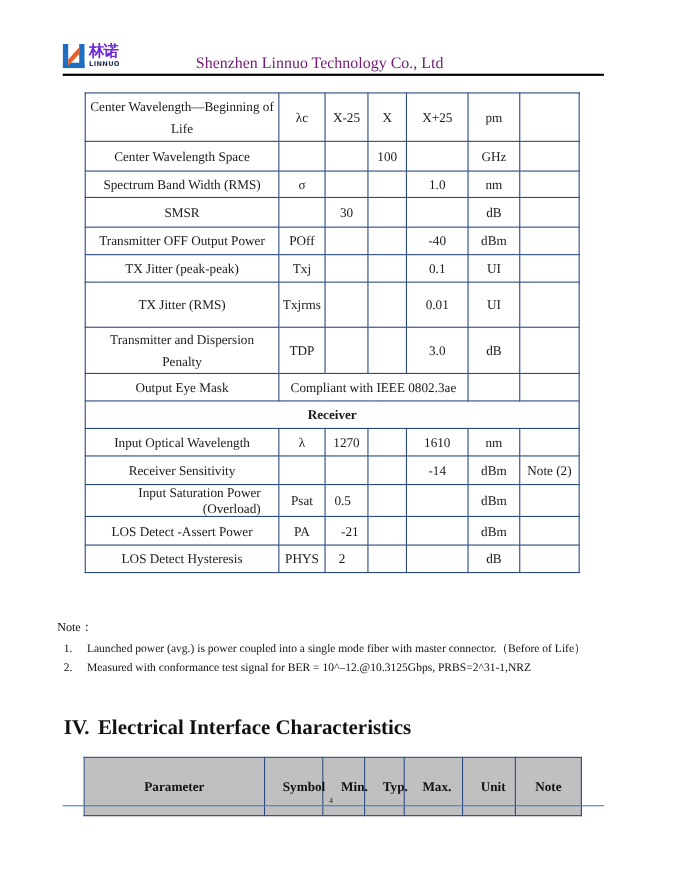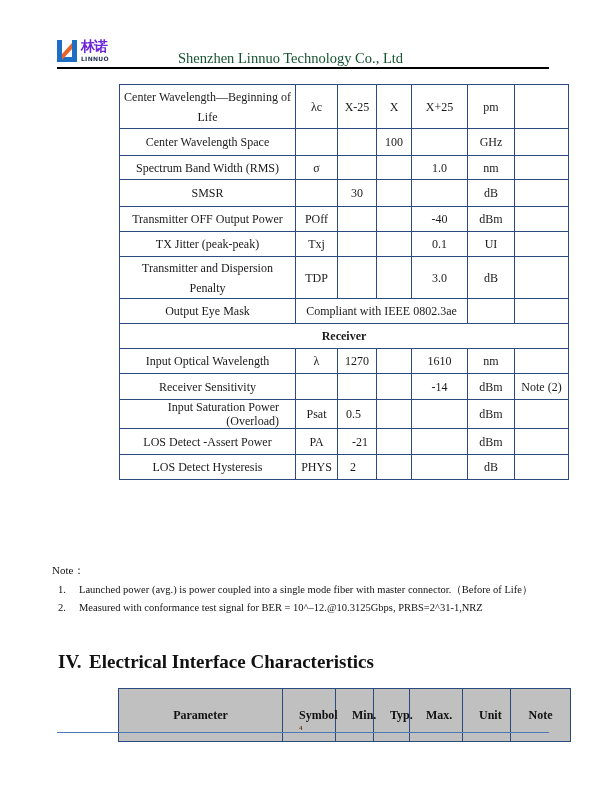--- a/index.html
+++ b/index.html
@@ -7,25 +7,25 @@
          font-family: "Liberation Serif", "DejaVu Serif", serif; color: #111; }
   .abs { position: absolute; }
 
   
   .logo { left: 57px; top: 38px; width: 64px; height: 26px; }
   .logo-mark { position: absolute; left: 0; top: 2px; width: 20px; height: 22px; }
   .logo-cn { position: absolute; left: 24px; top: 0px; font-family: "DejaVu Sans", sans-serif;
              font-weight: bold; font-size: 14px; color: #6d28d9; letter-spacing: -1px; }
   .logo-en { position: absolute; left: 24px; top: 17px; font-family: "DejaVu Sans", sans-serif;
              font-weight: bold; font-size: 6px; color: #1f2f4f; letter-spacing: 0.3px; }
-  .company { left: 178px; top: 50px; font-size: 14.5px; color: #14532d; white-space: nowrap; text-align: center; }
+  .company { left: 178px; top: 50px; font-size: 14.5px; color: #701a75; white-space: nowrap; text-align: center; }
   .header-rule { left: 57px; top: 67px; width: 492px; height: 1.5px; background: #000; }
 
   
-  table { border-collapse: collapse; table-layout: fixed; margin-left: 42px; }
+  table { border-collapse: collapse; table-layout: fixed; }
   .spec { left: 77px; top: 84px; width: 449px; }
   .spec td { border: 1.3px solid #2b4a7f; font-size: 12px; text-align: center;
              vertical-align: middle; padding: 0 2px; line-height: 20px; color: #1a1a1a; }
   .spec td.param { line-height: 20px; }
   .spec td.tight { line-height: 14px; text-align: right; }
   .spec td.sect { font-weight: bold; }
 
   
   .note-title { left: 52px; top: 563px; font-size: 11px; }
   .note { left: 58px; font-size: 10.5px; white-space: nowrap; }
@@ -115,20 +115,29 @@
       <td>-40</td>
       <td>dBm</td>
       <td></td>
     </tr>
     <tr style="height:25px">
       <td>TX Jitter (peak-peak)</td>
       <td>Txj</td>
       <td></td>
       <td></td>
       <td>0.1</td>
+      <td>UI</td>
+      <td></td>
+    </tr>
+    <tr style="height:41px">
+      <td>TX Jitter (RMS)</td>
+      <td style="word-break:break-all;">Txjrms</td>
+      <td></td>
+      <td></td>
+      <td>0.01</td>
       <td>UI</td>
       <td></td>
     </tr>
     <tr style="height:42px">
       <td style="padding:0 12px;">Transmitter and Dispersion Penalty</td>
       <td>TDP</td>
       <td></td>
       <td></td>
       <td>3.0</td>
       <td>dB</td>

